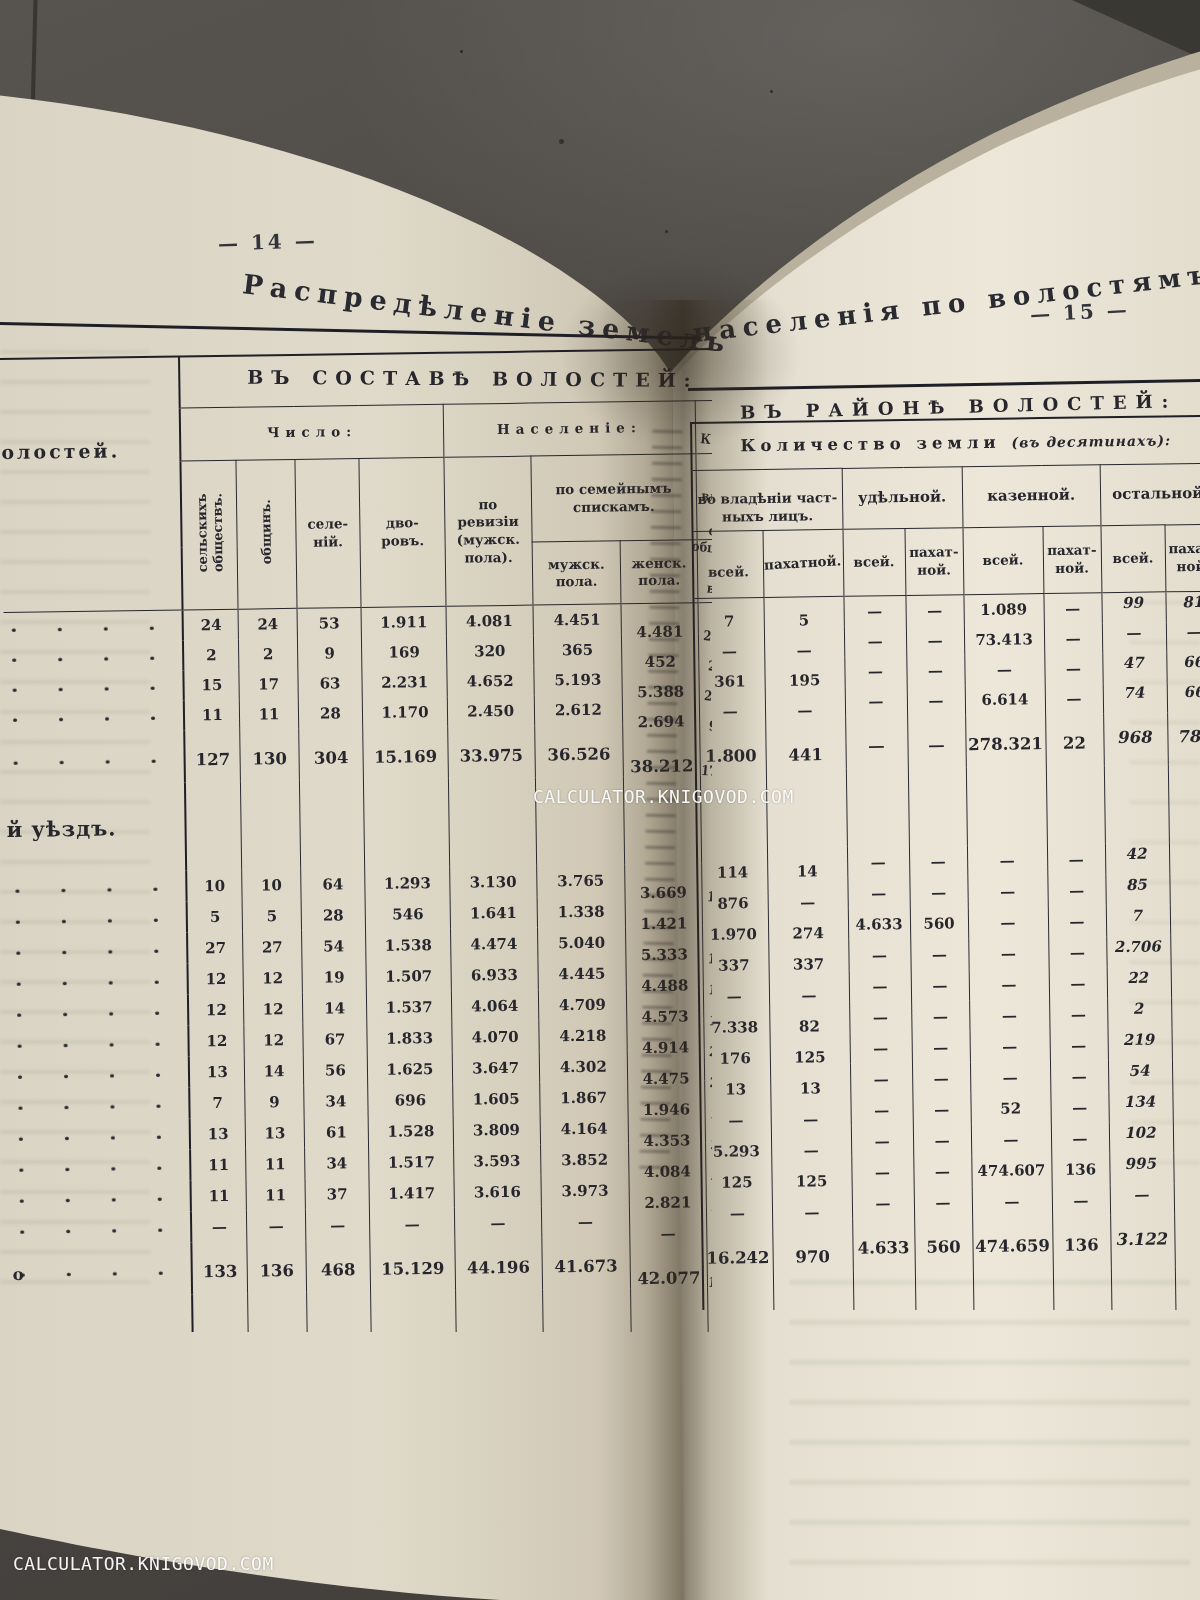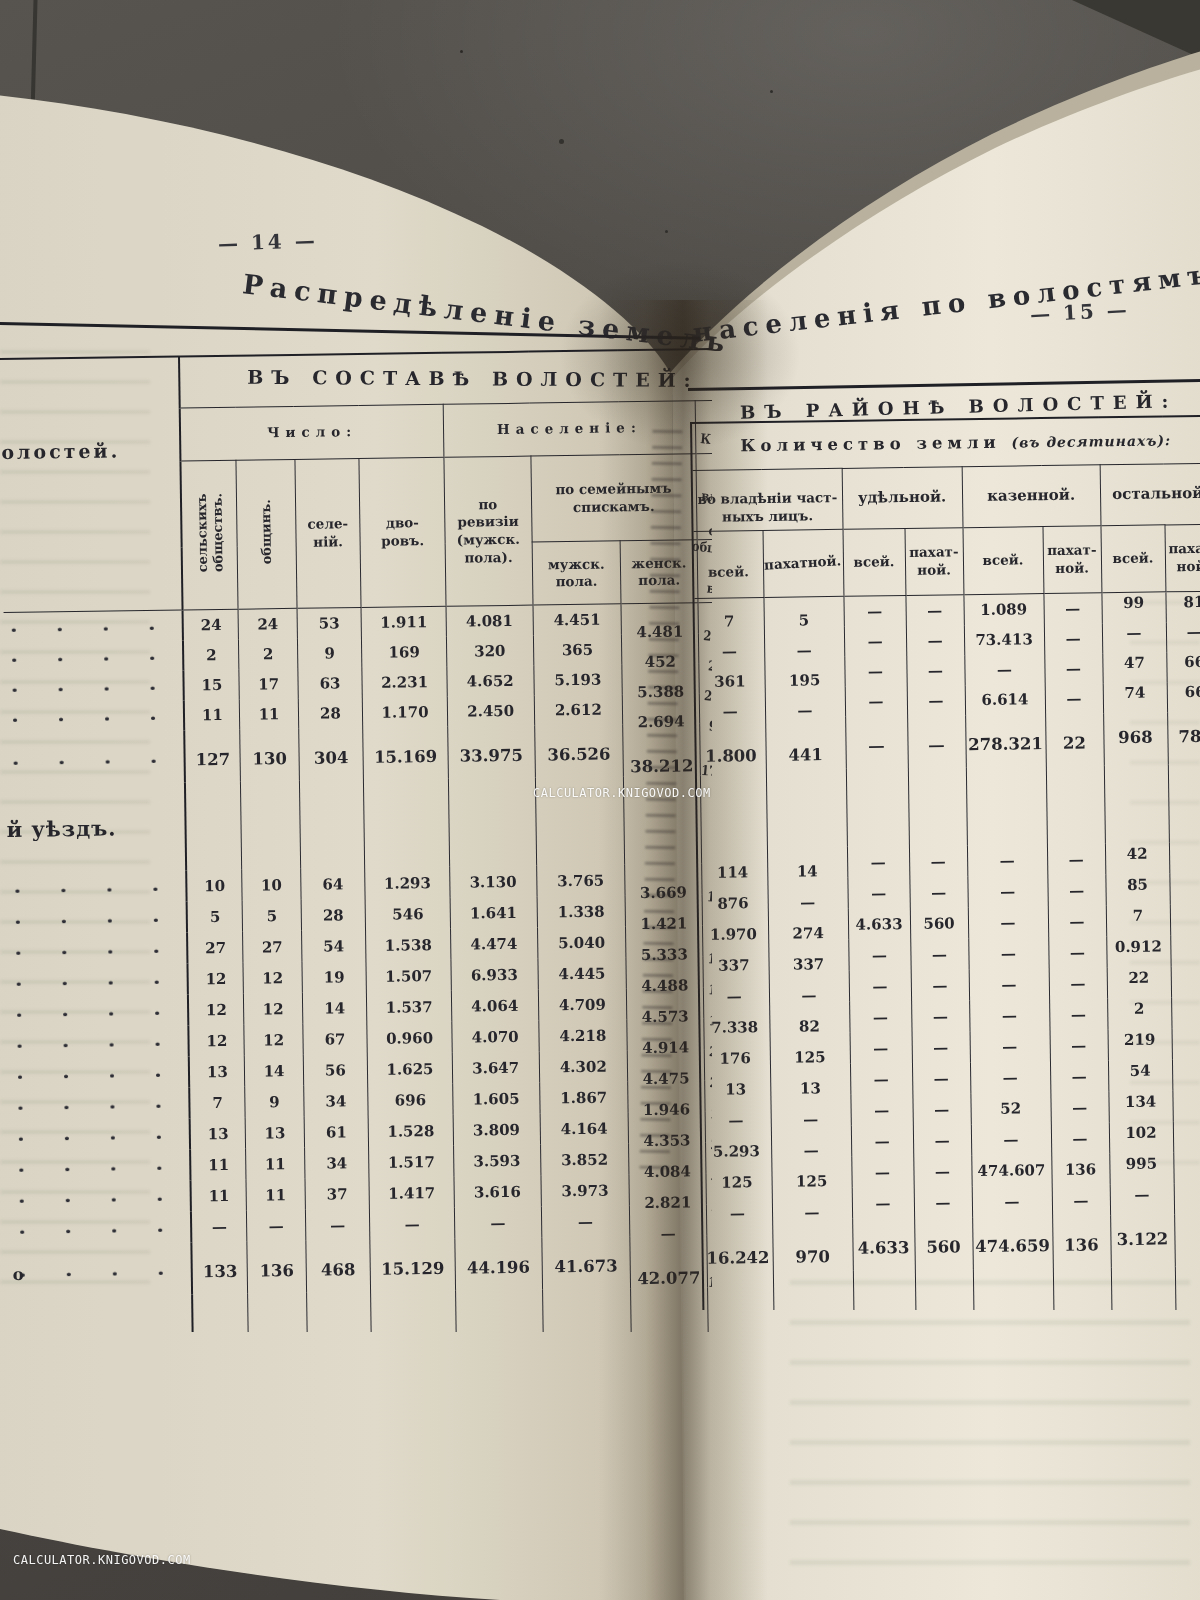--- a/index.html
+++ b/index.html
@@ -23,21 +23,21 @@
   .ghost{position:absolute;pointer-events:none;filter:blur(1.6px);}
   .ghost-rows{background:repeating-linear-gradient(180deg, rgba(104,106,86,.20) 0 4px, rgba(104,106,86,0) 4px 30px);}
   .ghost-rows-wide{background:repeating-linear-gradient(180deg, rgba(100,104,84,.16) 0 5px, rgba(100,104,84,0) 5px 40px);}
   .gutter-strip{position:absolute;left:646px;top:430px;width:30px;height:740px;z-index:5;filter:blur(1px);opacity:.8;
     background:repeating-linear-gradient(180deg, rgba(35,35,40,.45) 0 3px, rgba(35,35,40,0) 3px 16px);transform:rotate(1deg);}
   
   .abs{position:absolute;}
   .page-num{font-size:20px;font-weight:bold;letter-spacing:3px;color:#33333a;z-index:4;}
   .big-title{font-size:27px;font-weight:bold;letter-spacing:7px;color:#2a2a31;white-space:nowrap;z-index:4;}
   .rule-line{position:absolute;background:#1f1f26;height:2.5px;z-index:4;}
-  .wm{position:absolute;z-index:9;font-family:"DejaVu Sans Mono",monospace;font-size:12px;letter-spacing:.5px;color:rgba(255,255,255,.95);text-shadow:0 0 2px rgba(0,0,0,.35);white-space:nowrap;}
+  .wm{position:absolute;z-index:9;font-family:"DejaVu Sans Mono",monospace;font-size:18px;letter-spacing:.5px;color:rgba(255,255,255,.95);text-shadow:0 0 2px rgba(0,0,0,.35);white-space:nowrap;}
   
   .tbl-wrap{position:absolute;overflow:hidden;z-index:4;}
   table.tbl{border-collapse:collapse;table-layout:fixed;transform-origin:top left;border-top:2.6px solid #1f1f26;}
   .tbl th,.tbl td{padding:0;margin:0;font-family:"DejaVu Serif",serif;color:#26262c;overflow:visible;}
   .tbl th{font-weight:bold;font-size:13.5px;text-align:center;vertical-align:middle;border-left:1.3px solid #2a2a31;border-bottom:1.5px solid #26262c;line-height:1.3;}
   .tbl td{font-size:15px;font-weight:bold;text-align:center;vertical-align:middle;border-left:1.3px solid #2a2a31;white-space:nowrap;}
   .tbl td span{display:inline-block;}
   .pre{white-space:pre-line;}
   
   .tbl-left .col-0{border-left:none;text-align:left;}
@@ -57,21 +57,21 @@
   .lbl-frag{font-size:19px;letter-spacing:3px;display:inline-block;transform:translateY(-34px);}
   
   tbody.rows-a td{height:30px;}
   tbody.rows-b td{height:31px;}
   tbody.totals td{height:46px;font-size:16.5px;padding-top:6px;}
   tbody.tail td{height:70px;border-bottom:none;}
   
   .tbl-right .col-0{border-left:2.2px solid #1f1f26;}
   .tbl-right td{font-size:15px;}
   .tbl-right .col-0 span,.tbl-right .col-1 span{transform:translateY(8px);}
-  .tbl-right .col-6 span,.tbl-right .col-7 span{transform:translateY(-5px);}
+  .tbl-right .col-6 span,.tbl-right .col-7 span{transform:translateY(-5px);font-style:italic;}
   .g-rot{display:inline-block;transform:rotate(-2.5deg);}
   .units-it{font-style:italic;font-size:14px;letter-spacing:1px;}
   .sub-th{font-size:12.5px;}
 </style>
 </head>
 <body>
 
 <div class="scene">
 
   <div class="floor"></div>
@@ -300,21 +300,21 @@
             <td class="col-5"><span>4.064</span></td>
             <td class="col-6"><span>4.709</span></td>
             <td class="col-7"><span>4.573</span></td>
             <td class="col-8"><span>13.303</span></td>
           </tr>
           <tr>
             <td class="col-0"><span></span></td>
             <td class="col-1"><span>12</span></td>
             <td class="col-2"><span>12</span></td>
             <td class="col-3"><span>67</span></td>
-            <td class="col-4"><span>0.960</span></td>
+            <td class="col-4"><span>1.833</span></td>
             <td class="col-5"><span>4.070</span></td>
             <td class="col-6"><span>4.218</span></td>
             <td class="col-7"><span>4.914</span></td>
             <td class="col-8"><span>24.049</span></td>
           </tr>
           <tr>
             <td class="col-0"><span></span></td>
             <td class="col-1"><span>13</span></td>
             <td class="col-2"><span>14</span></td>
             <td class="col-3"><span>56</span></td>
@@ -546,21 +546,21 @@
             <td class="col-6"><span>7</span></td>
             <td class="col-7"><span></span></td>
           </tr>
           <tr>
             <td class="col-0"><span>337</span></td>
             <td class="col-1"><span>337</span></td>
             <td class="col-2"><span>—</span></td>
             <td class="col-3"><span>—</span></td>
             <td class="col-4"><span>—</span></td>
             <td class="col-5"><span>—</span></td>
-            <td class="col-6"><span>0.912</span></td>
+            <td class="col-6"><span>2.706</span></td>
             <td class="col-7"><span></span></td>
           </tr>
           <tr>
             <td class="col-0"><span>—</span></td>
             <td class="col-1"><span>—</span></td>
             <td class="col-2"><span>—</span></td>
             <td class="col-3"><span>—</span></td>
             <td class="col-4"><span>—</span></td>
             <td class="col-5"><span>—</span></td>
             <td class="col-6"><span>22</span></td>

